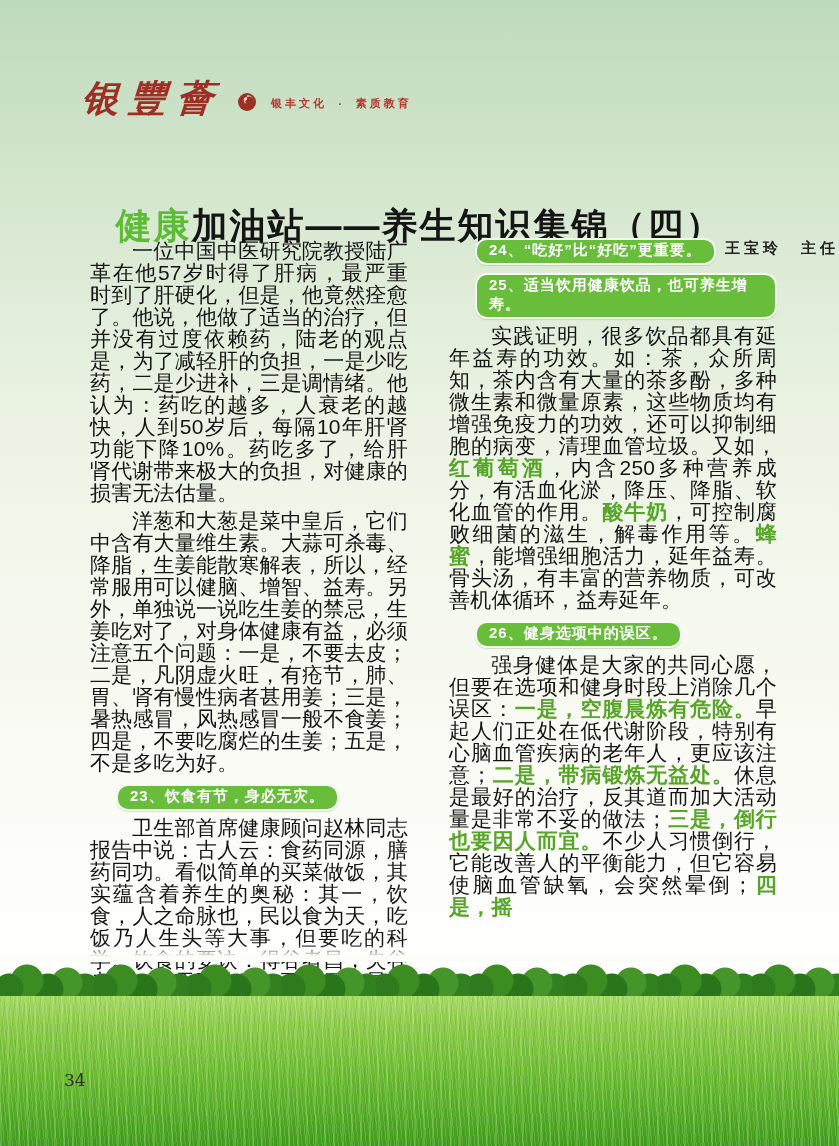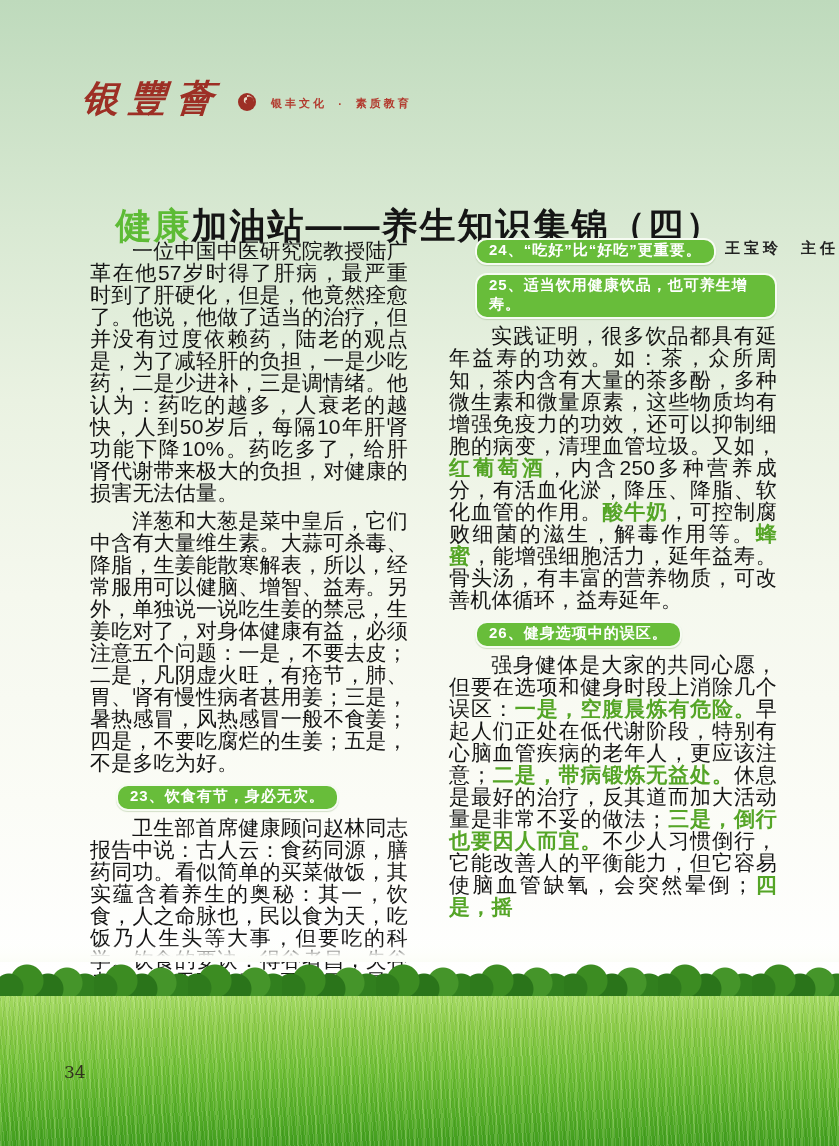--- a/index.html
+++ b/index.html
@@ -52,21 +52,21 @@
       radial-gradient(circle at 67px 33px, #45952a 15px, rgba(0,0,0,0) 16px),
       radial-gradient(circle at 85px 39px, #317f1e 15px, rgba(0,0,0,0) 16px),
       linear-gradient(180deg, rgba(0,0,0,0) 36px, #2c761b 37px);
     background-size:94px 48px;background-repeat:repeat-x;}
   .lawn{position:absolute;top:52px;left:0;right:0;bottom:0;
     background:
       repeating-linear-gradient(84deg, rgba(255,255,255,.14) 0 1px, rgba(255,255,255,0) 1px 4px),
       repeating-linear-gradient(96deg, rgba(17,80,8,.10) 0 1px, rgba(0,0,0,0) 1px 5px),
       repeating-linear-gradient(89deg, rgba(220,255,170,.18) 0 2px, rgba(0,0,0,0) 2px 9px),
       linear-gradient(180deg,#a4da62 0%,#8bcb48 20%,#6fbe35 48%,#57ae28 75%,#419d1e 100%);}
-  .page-number{position:absolute;left:64px;bottom:64px;z-index:6;
+  .page-number{position:absolute;left:64px;bottom:56px;z-index:6;
     font-family:"DejaVu Serif","Liberation Serif",serif;font-size:17px;color:#30301e;text-align:center;}
 </style>
 </head>
 <body>
 
 <div class="page">
 
   <div class="brand">
     <span class="logo">银豐薈</span>
     <svg class="swirl" viewBox="0 0 20 20">

